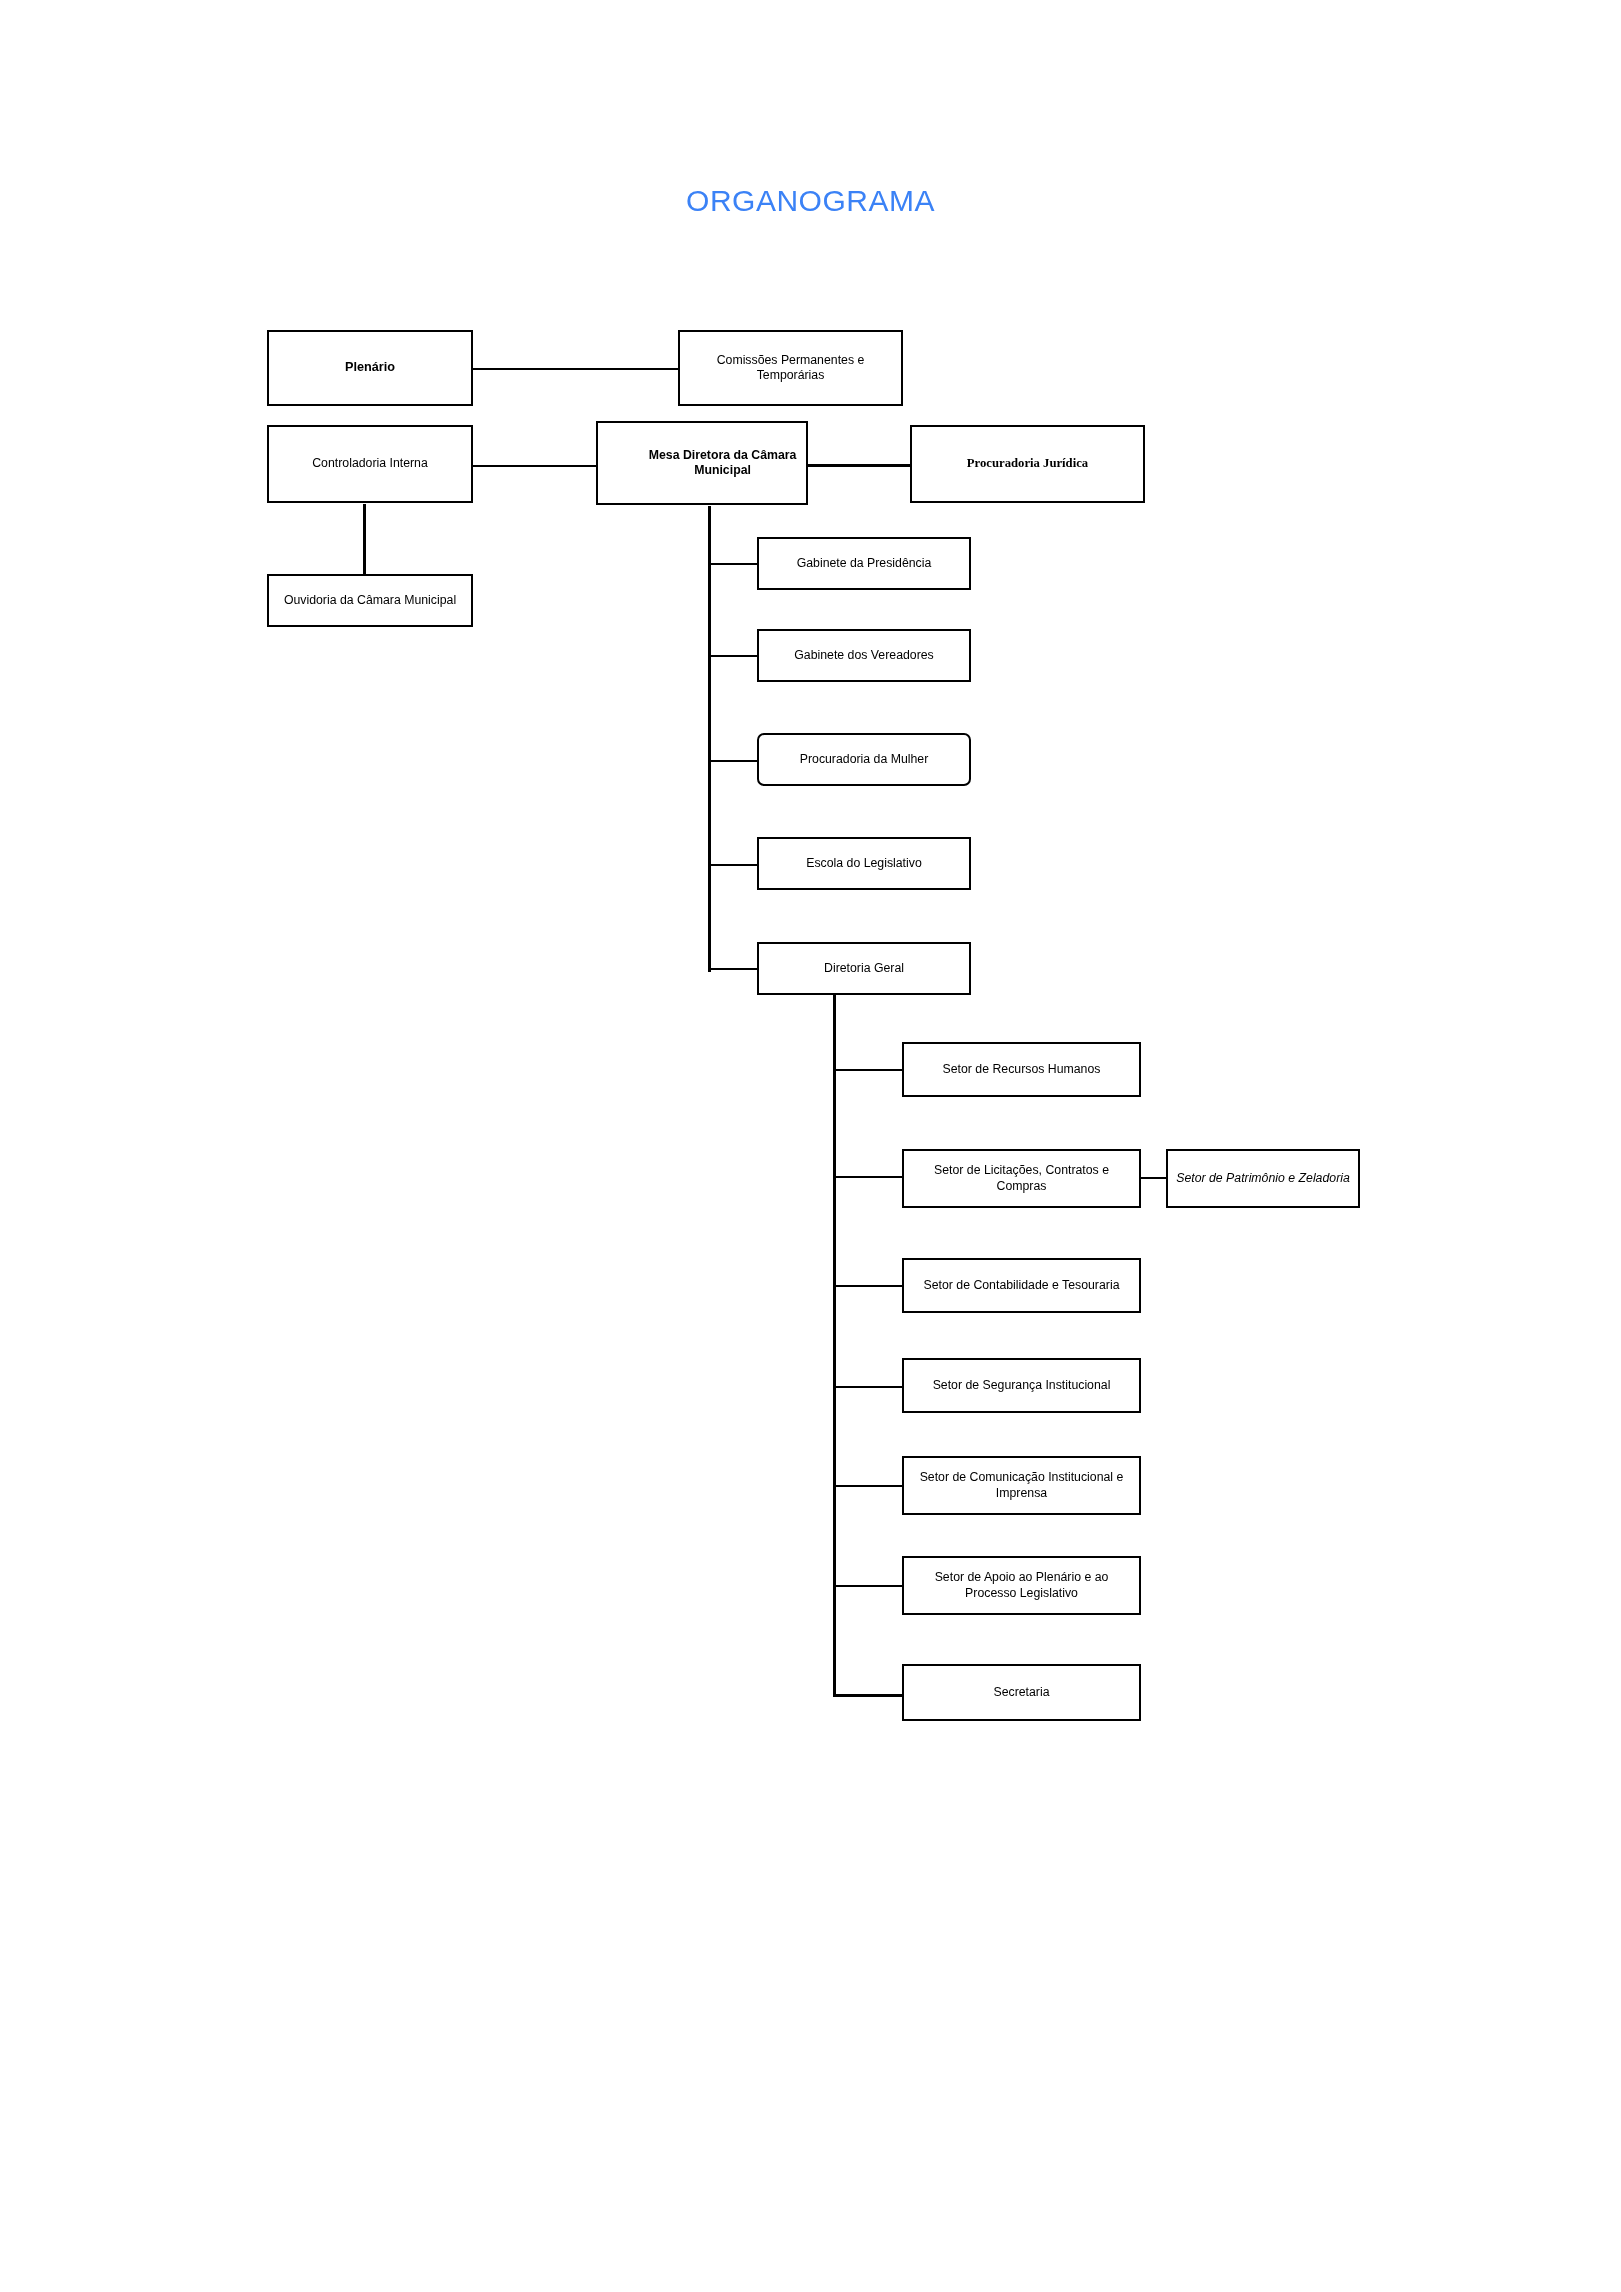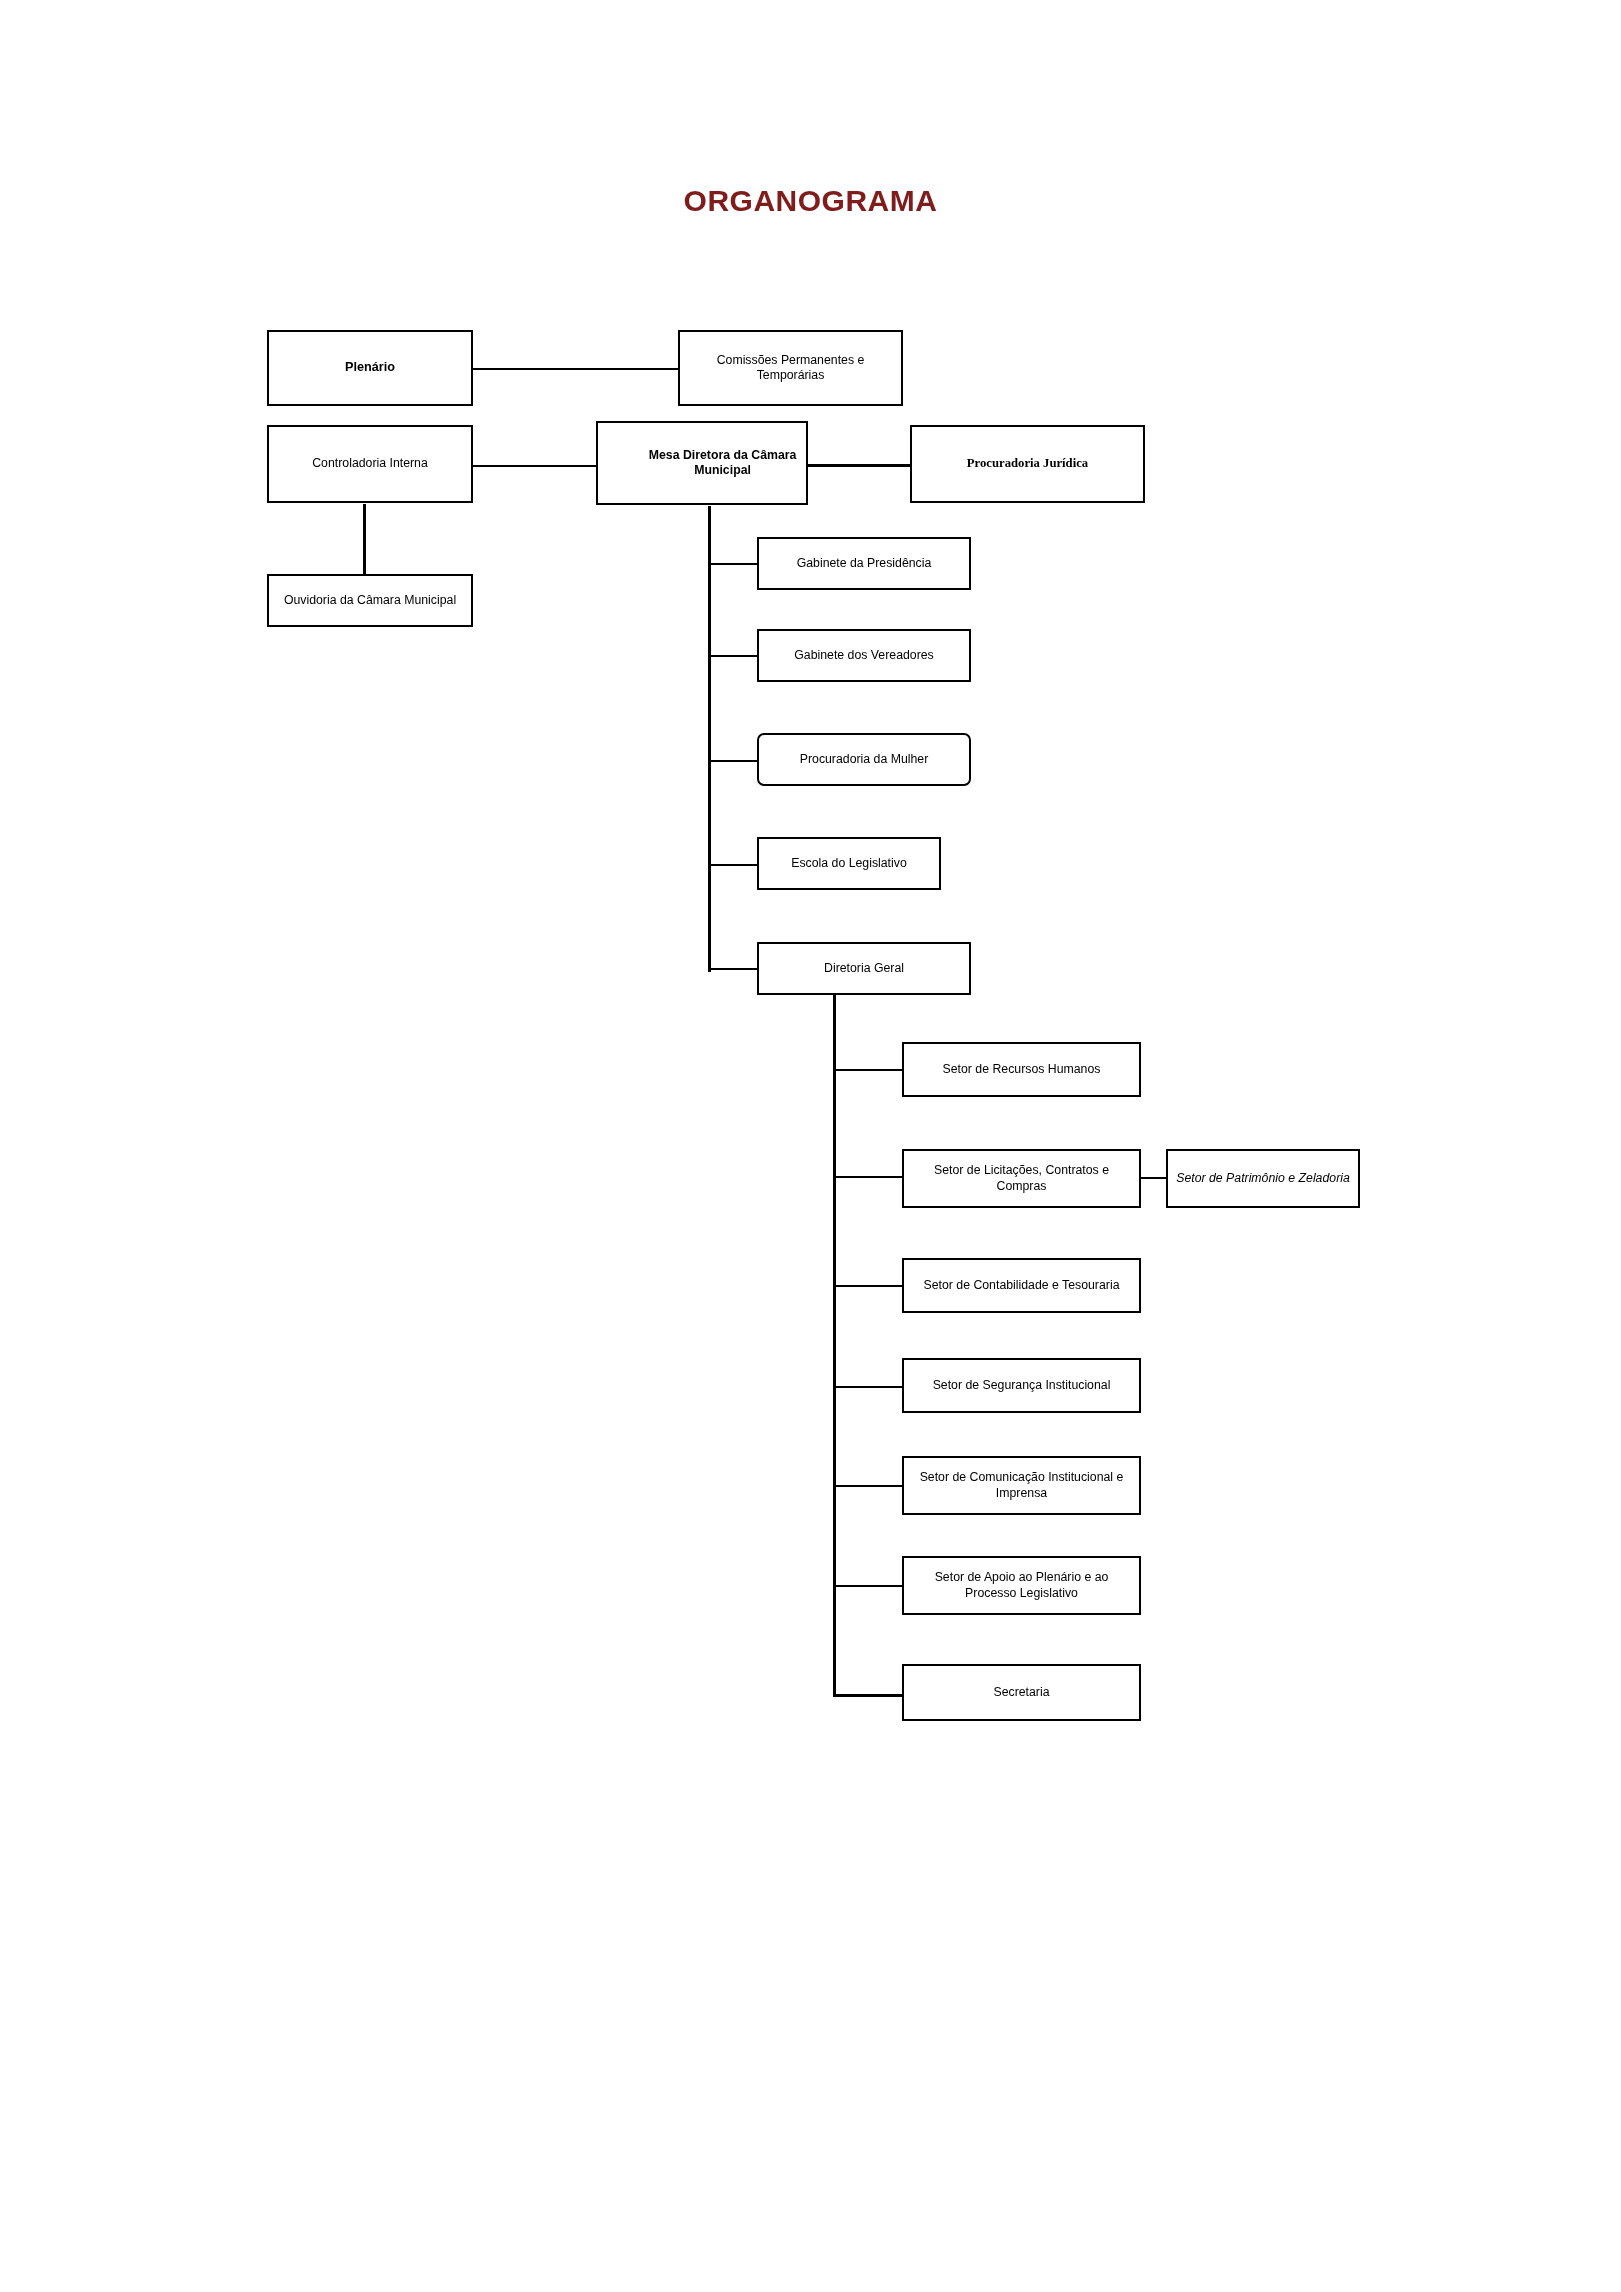--- a/index.html
+++ b/index.html
@@ -18,23 +18,23 @@
     background: #ffffff;
     overflow: hidden;
   }
   #chart-title {
     position: absolute;
     left: 0;
     top: 184px;
     width: 1621px;
     text-align: center;
     font-size: 30px;
-    font-weight: 700;
+    font-weight: 400;
     letter-spacing: 0.5px;
-    color: #7f1d1d;
+    color: #3b82f6;
   }
   .node {
     position: absolute;
     box-sizing: border-box;
     border: 2px solid #000000;
     background: #ffffff;
     display: flex;
     align-items: center;
     justify-content: center;
     text-align: center;
@@ -111,21 +111,21 @@
   </div>
 
   <div class="node n-sm" style="left:757px; top:629px; width:214px; height:53px;">
     <span class="lbl">Gabinete dos Vereadores</span>
   </div>
 
   <div class="node n-sm" style="left:757px; top:733px; width:214px; height:53px;border-radius:7px;">
     <span class="lbl">Procuradoria da Mulher</span>
   </div>
 
-  <div class="node n-sm" style="left:757px; top:837px; width:184px; height:53px;">
+  <div class="node n-sm" style="left:757px; top:837px; width:214px; height:53px;">
     <span class="lbl">Escola do Legislativo</span>
   </div>
 
   <div class="node n-sm" style="left:757px; top:942px; width:214px; height:53px;">
     <span class="lbl">Diretoria Geral</span>
   </div>
 
   <div class="connector v3" style="left:833px; top:995px; height:702px;"></div>
 
   <div class="connector h" style="left:835px; top:1069px; width:69px;"></div>

